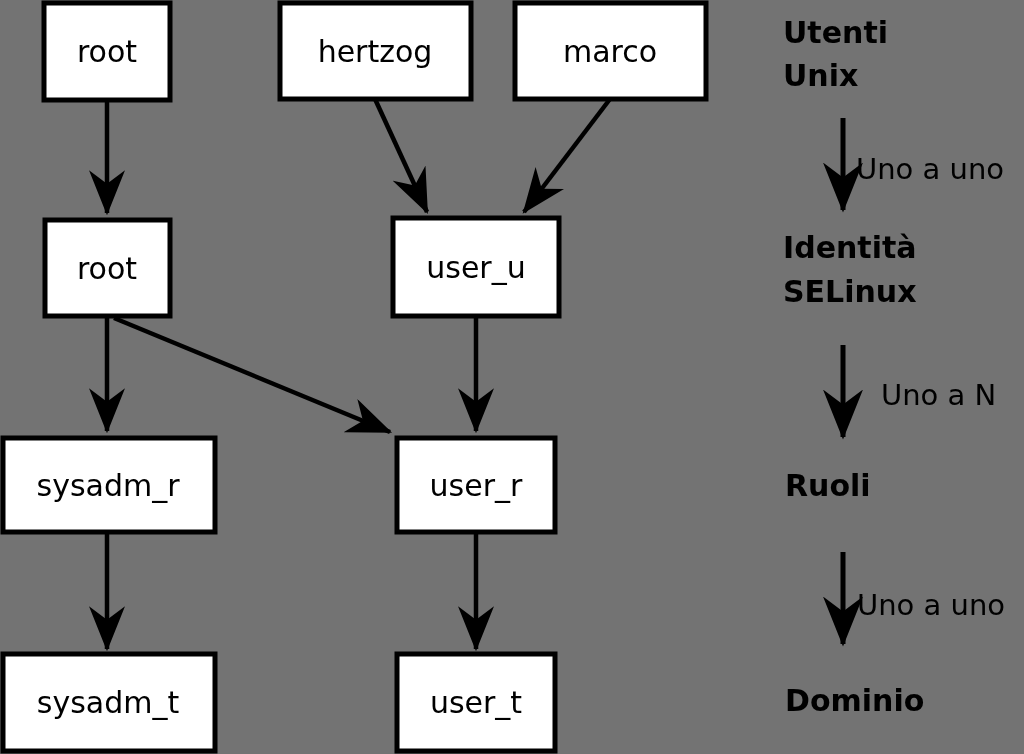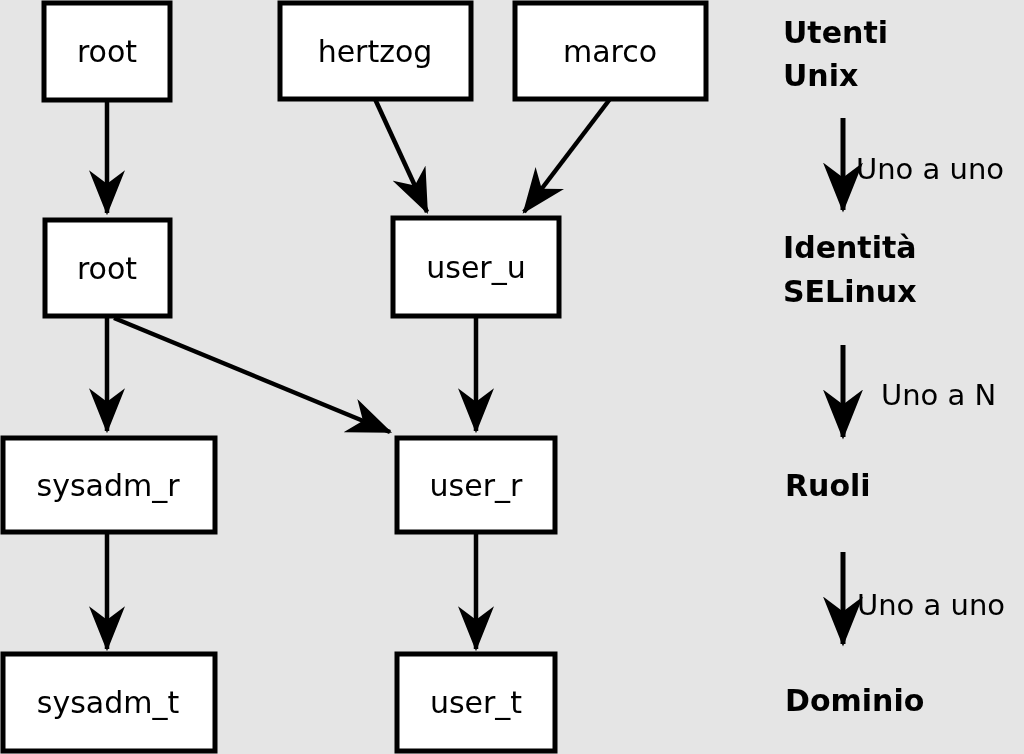--- a/index.html
+++ b/index.html
@@ -1,19 +1,19 @@
 <!DOCTYPE html>
 <html><head>
 <meta charset="utf-8">
 <style>
   html, body { margin: 0; padding: 0; background: #ffffff; }
   .stage {
     position: relative;
     width: 1024px; height: 754px;
-    background: #e5e5e5;
+    background: #737373;
     font-family: "DejaVu Sans", "Liberation Sans", sans-serif;
     overflow: hidden;
   }
   svg { display: block; }
   .node-rect { fill: #ffffff; stroke: #000000; stroke-width: 5; }
   .edge { stroke: #000000; stroke-width: 4.5; fill: none; }
   .legend-edge { stroke: #000000; stroke-width: 5; fill: none; }
   .node-label {
     fill: #000000; font-size: 30px;
     font-family: "DejaVu Sans", "Liberation Sans", sans-serif;

